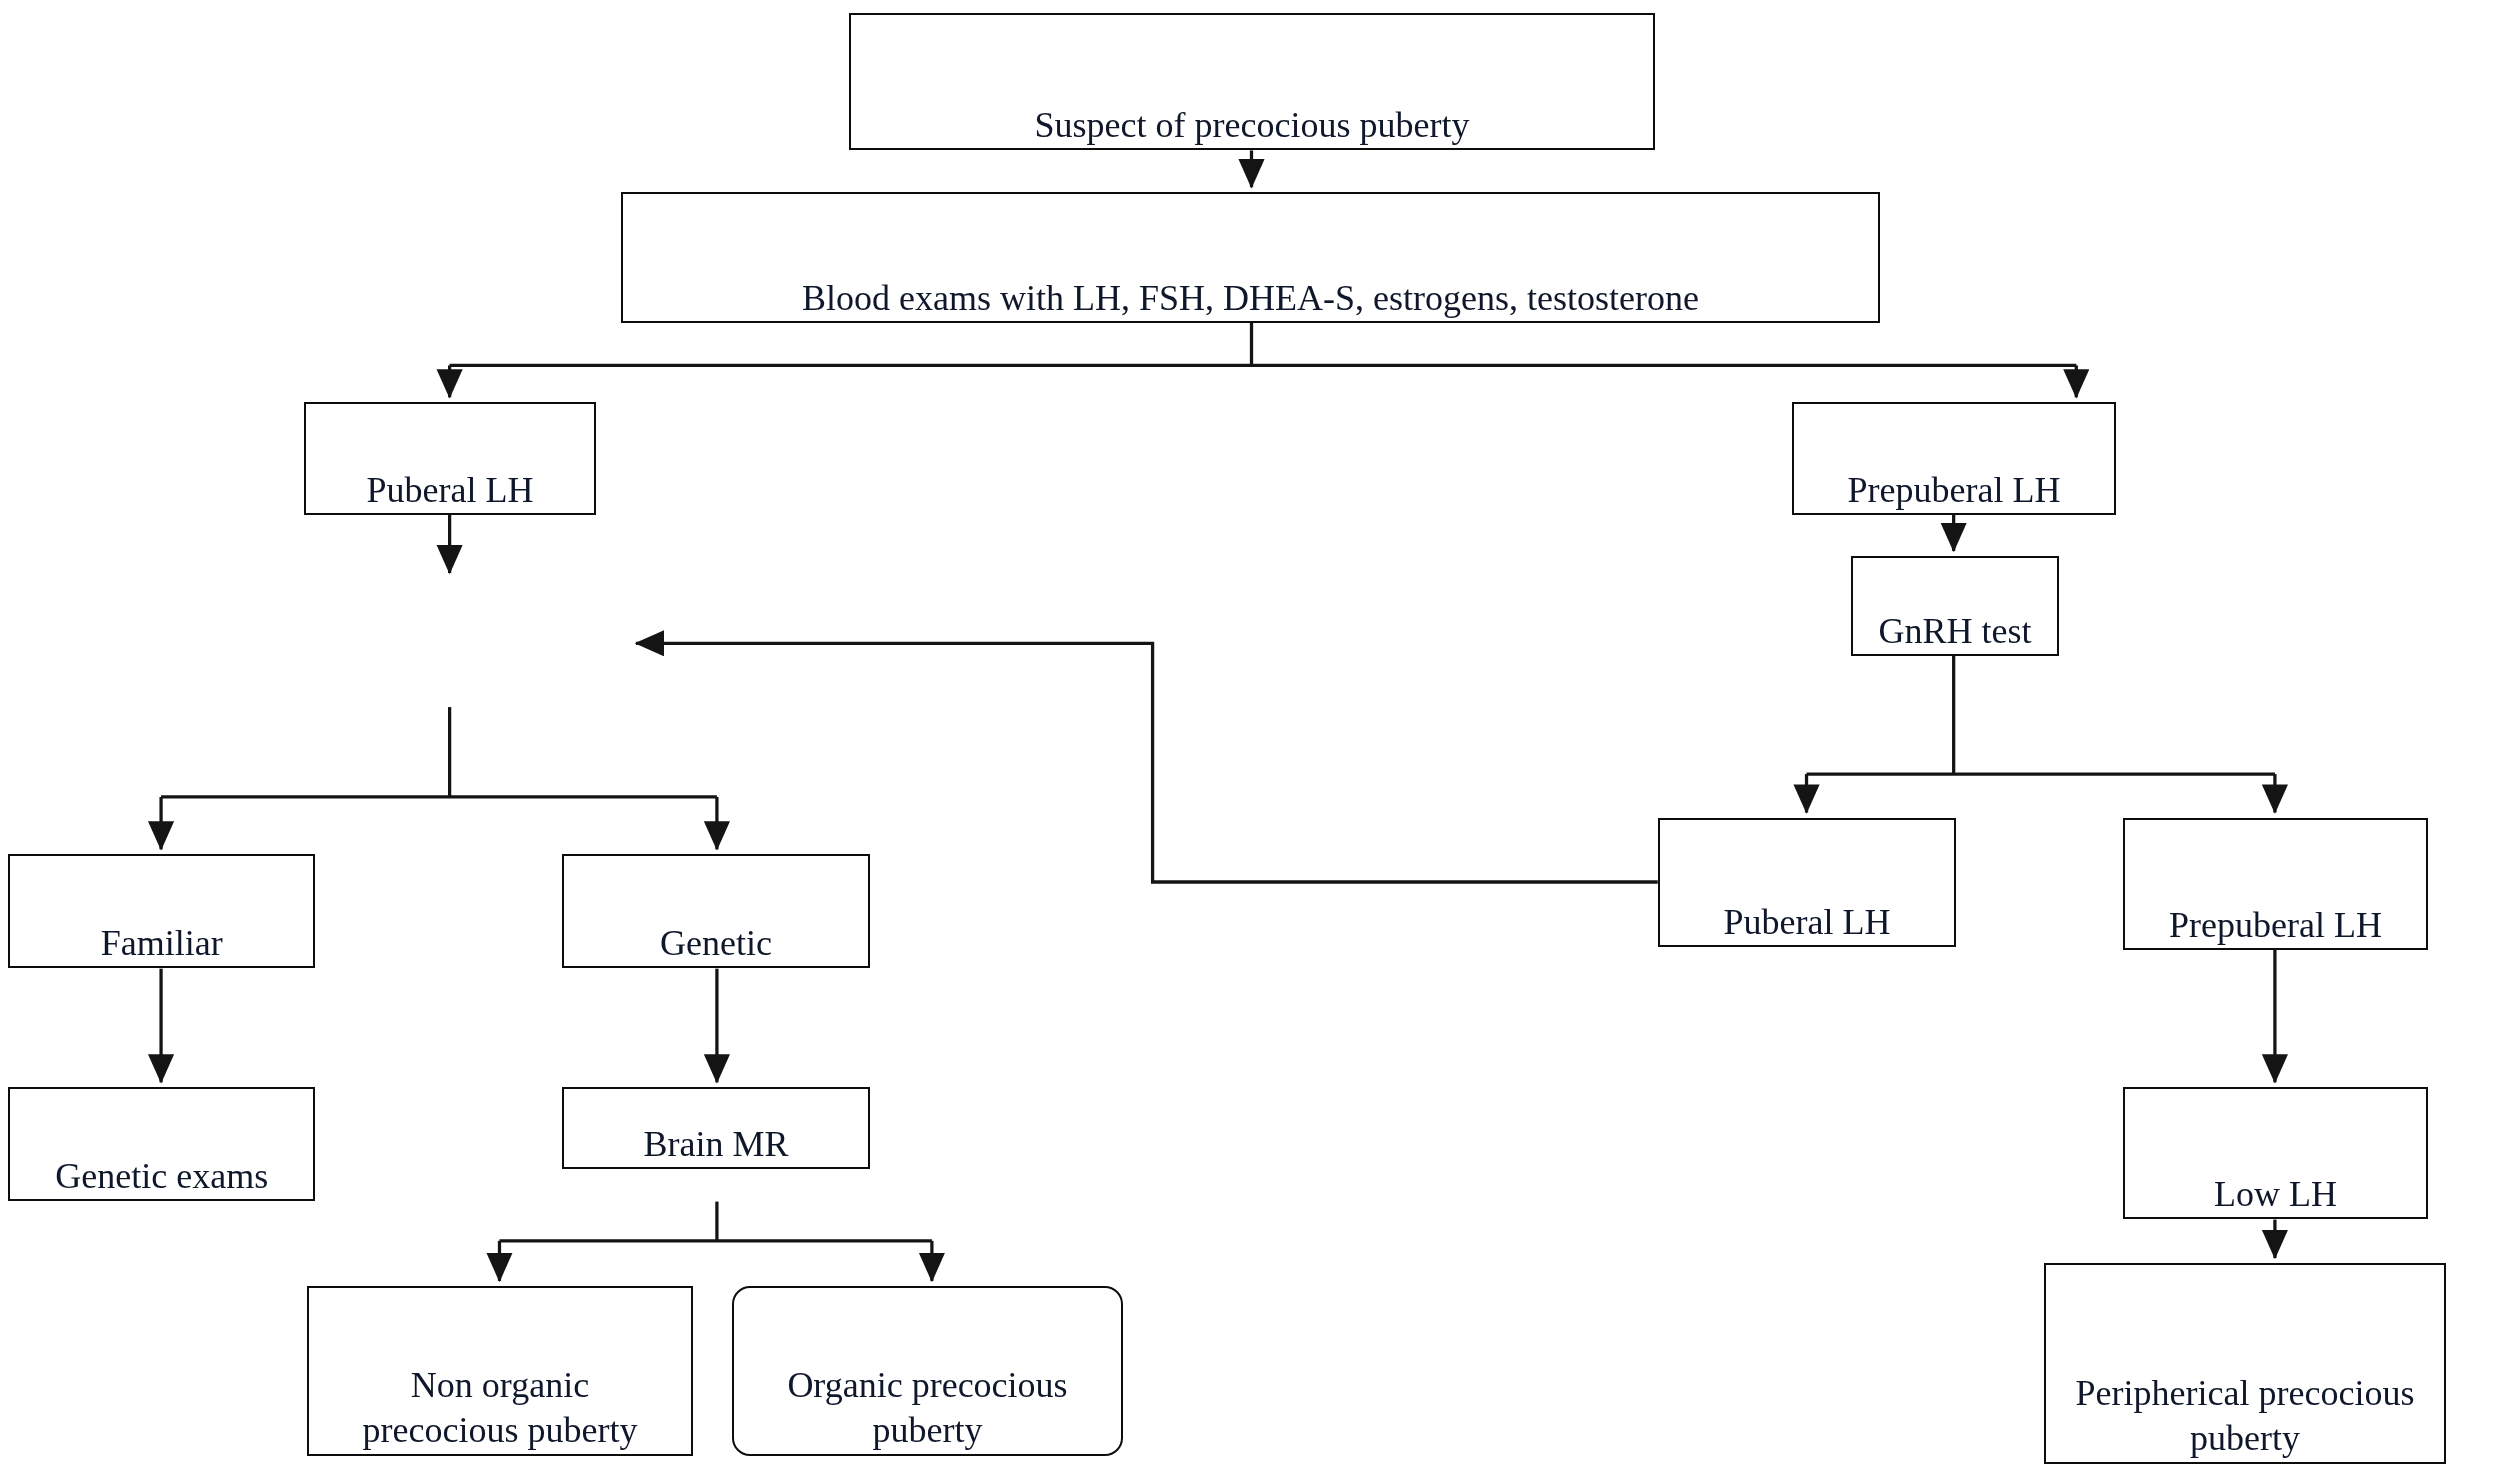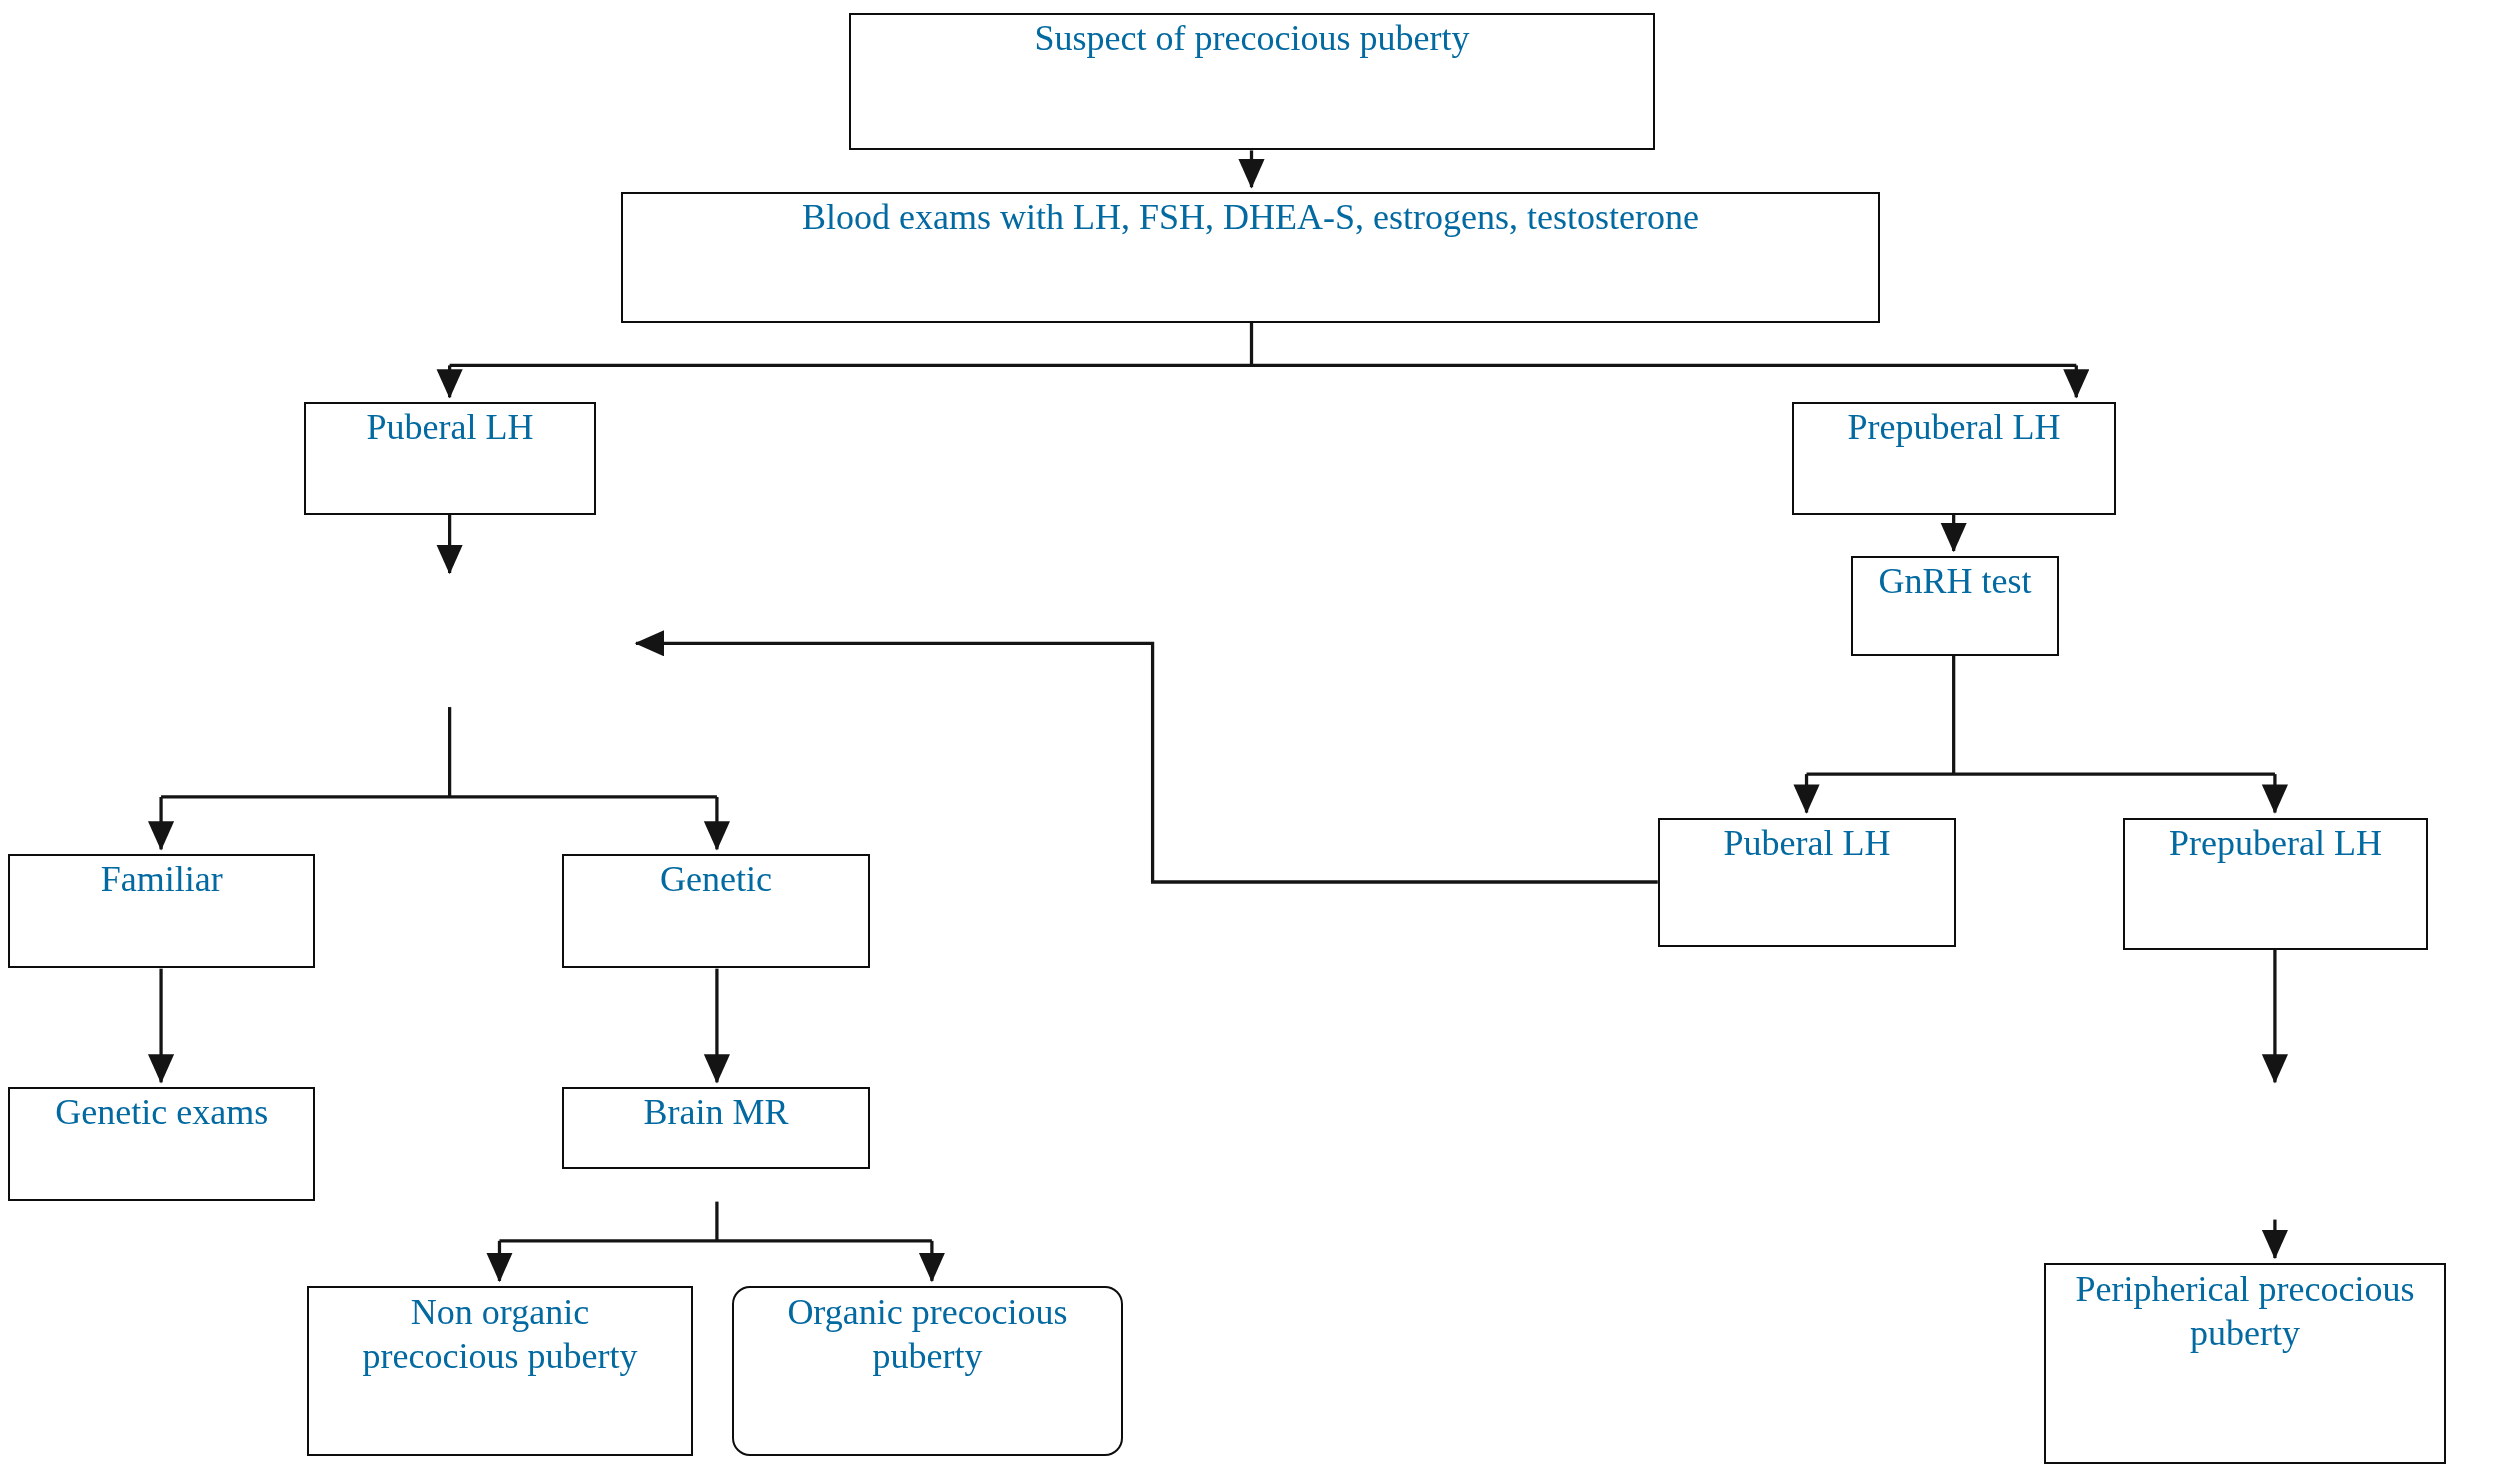--- a/index.html
+++ b/index.html
@@ -24,24 +24,24 @@
     top: 0;
     width: 2512px;
     height: 1464px;
   }
   .flow-node {
     position: absolute;
     box-sizing: border-box;
     background: #ffffff;
     border: 2.5px solid #0d0d0d;
     display: flex;
-    align-items: flex-start;
+    align-items: flex-end;
     justify-content: center;
     text-align: center;
-    color: #0369a1;
+    color: #0f172a;
     line-height: 1.18;
     padding: 1.6px 6.5px;
     font-size: 36px;
     white-space: pre-line;
     z-index: 2;
   }
   .flow-node.two-line {
     line-height: 1.24;
   }
 </style>
@@ -134,20 +134,23 @@
   </div>
 
   <div class="flow-node" style="left:8.2px; top:1087px; width:307px; height:114px;">
     <span>Genetic exams</span>
   </div>
 
   <div class="flow-node" style="left:562px; top:1087px; width:308px; height:82px;">
     <span>Brain MR</span>
   </div>
 
+  <div class="flow-node" style="left:2123px; top:1087px; width:305px; height:132px;">
+    <span>Low LH</span>
+  </div>
 
   <div class="flow-node two-line" style="left:307px; top:1286px; width:386px; height:170px;">
     <span>Non organic
 precocious puberty</span>
   </div>
 
   <div class="flow-node two-line" style="left:732px; top:1286px; width:391px; height:170px;border-radius:18px;">
     <span>Organic precocious
 puberty</span>
   </div>

